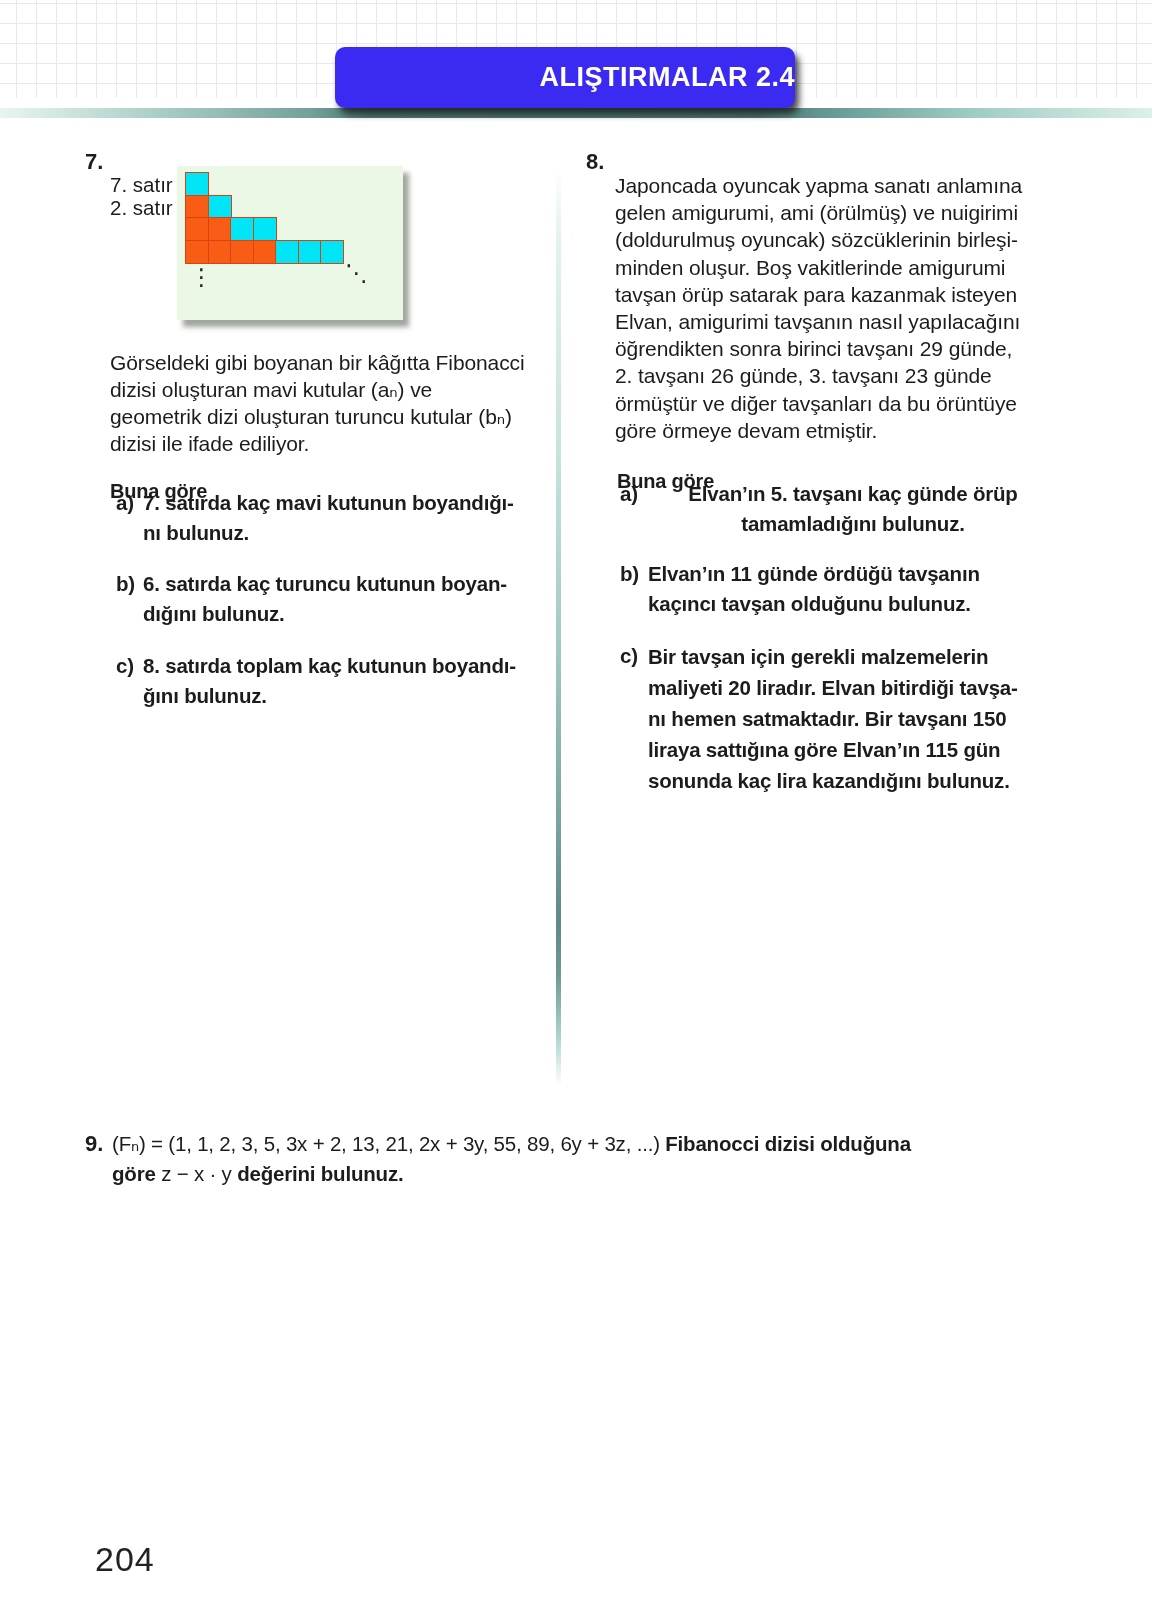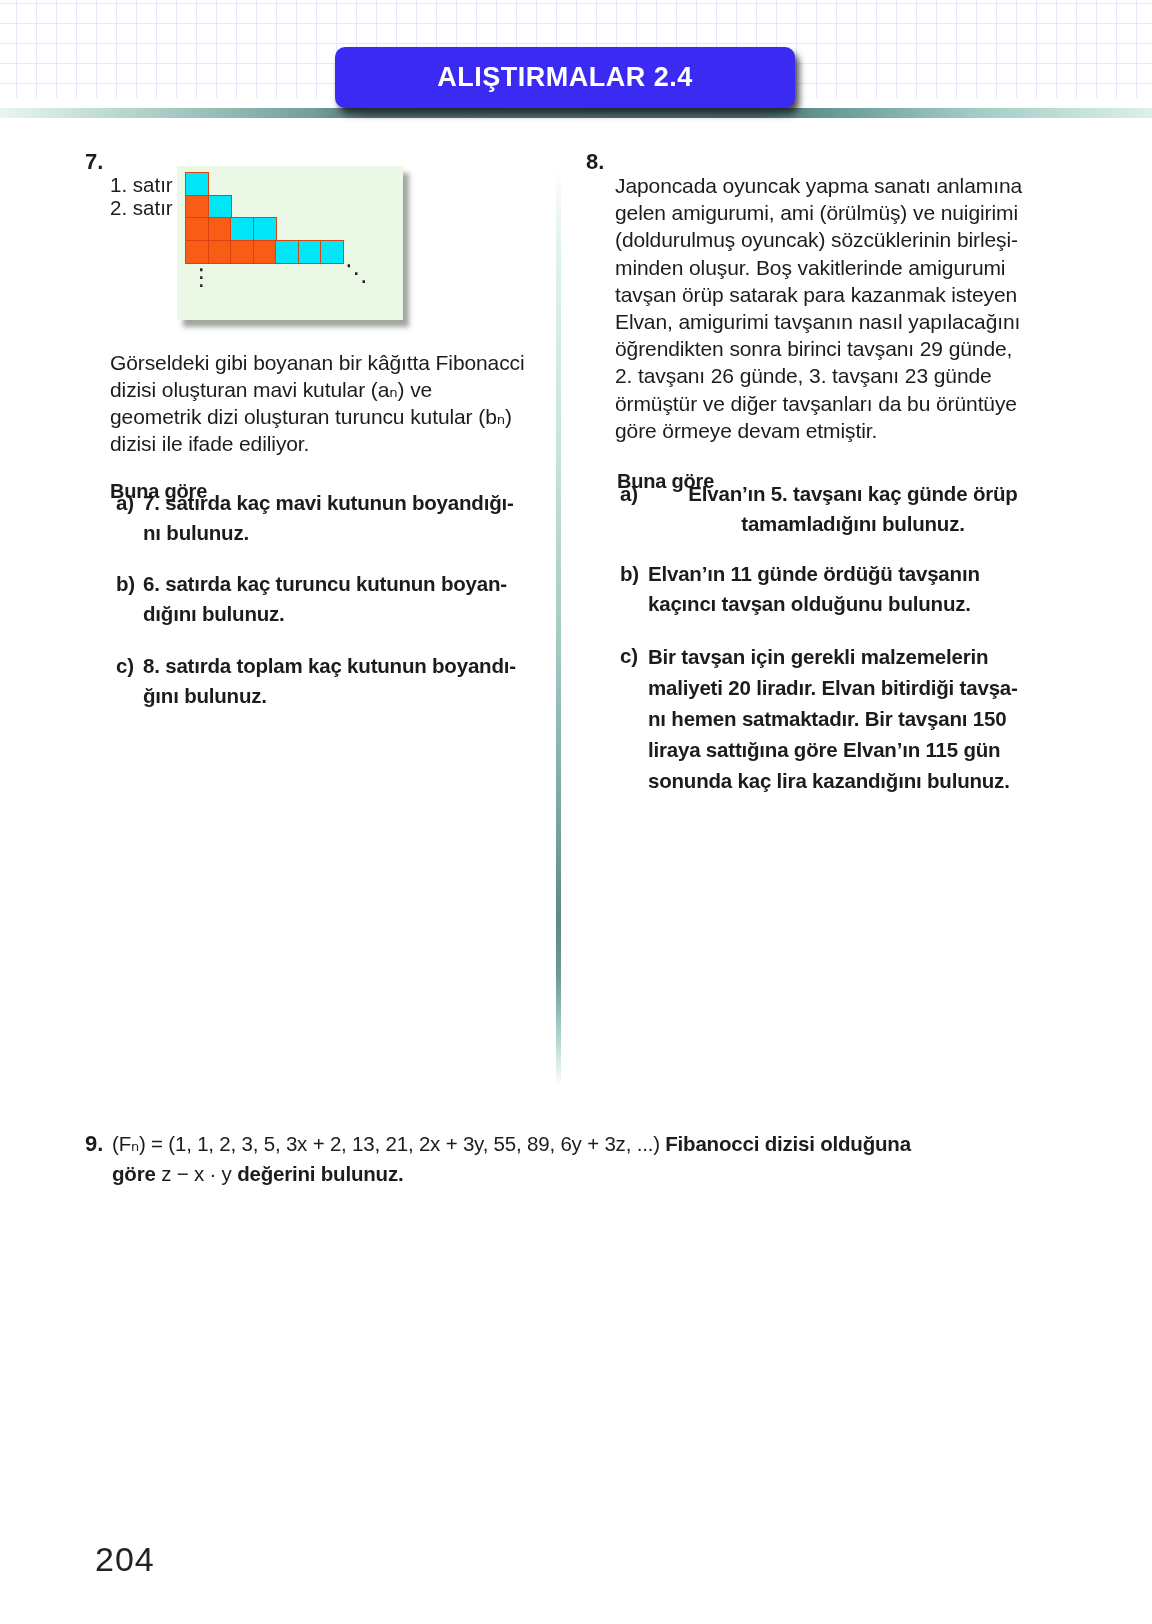--- a/index.html
+++ b/index.html
@@ -25,21 +25,21 @@
     background:linear-gradient(90deg,
       #e8f5f0 0%, #a9cdc6 14%, #74a09a 27%, #4e7772 32%,
       #4a736e 66%, #639490 71%, #9dcbc3 84%, #ddf0ea 100%);
   }
 
   
   .banner {
     position:absolute; left:335px; top:47px; width:460px; height:61px;
     background:var(--banner_blue); border-radius:10px;
     box-shadow:4px 6px 7px rgba(25,25,25,0.8);
-    display:flex; align-items:center; justify-content:center;
+    display:flex; align-items:center; justify-content:flex-end;
   }
   .banner-title {
     color:#ffffff; font-weight:bold; font-size:27px; letter-spacing:0.5px;
   }
 
   
   .divider {
     position:absolute; left:556px; top:168px; width:5px; height:918px;
     background:linear-gradient(to bottom,
       rgba(233,246,243,0) 0%, #e2f2ef 8%, #c9e4df 30%, #a3c9c3 52%,
@@ -121,21 +121,21 @@
   <div class="grid-bg"></div>
   <div class="top-stripe"></div>
 
   <div class="banner">
     <span class="banner-title">ALIŞTIRMALAR  2.4</span>
   </div>
 
   <div class="divider"></div>
 
   <span class="qnum" id="q7num">7.</span>
-  <div class="row-label rl1">1. satır</div>
+  <div class="row-label rl1">7. satır</div>
   <div class="row-label rl2">2. satır</div>
 
   <div class="panel">
     <div class="boxes" id="boxes">
         <div class="box-row">
           <div class="box cyan"></div>
         </div>
         <div class="box-row">
           <div class="box orange"></div>
           <div class="box cyan"></div>

